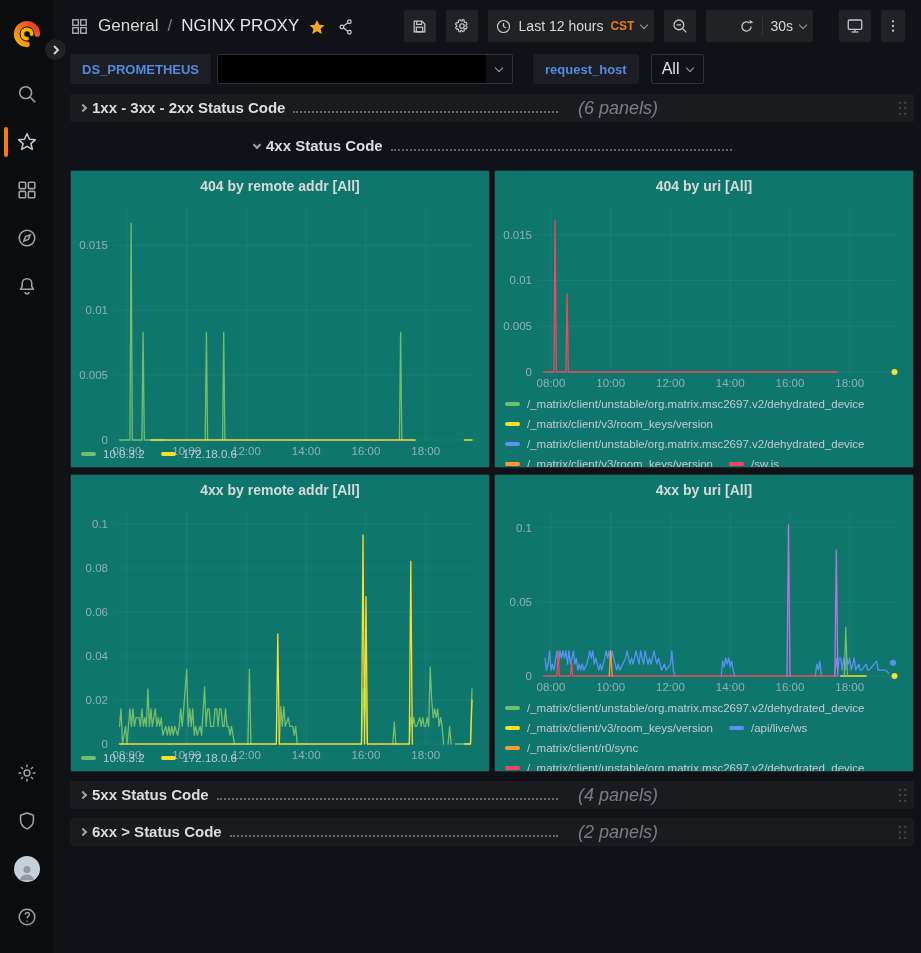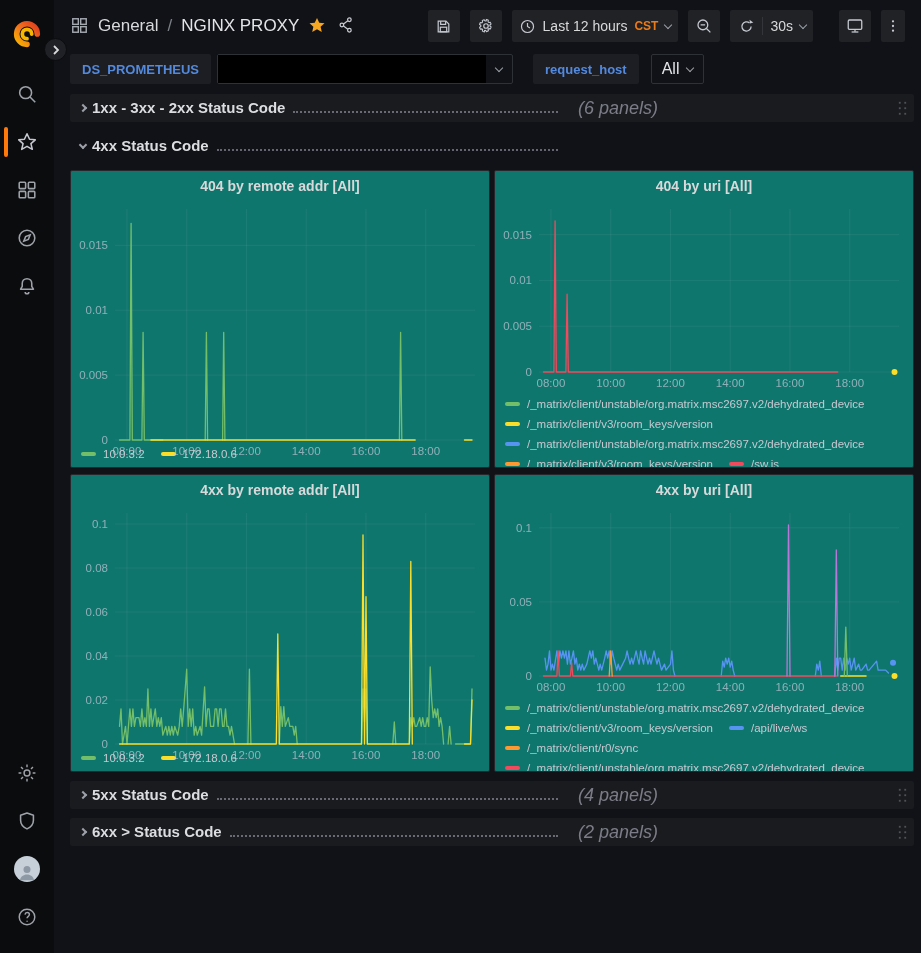--- a/index.html
+++ b/index.html
@@ -20,34 +20,34 @@
   .side-bottom { margin-top:auto; display:flex; flex-direction:column; align-items:center; }
   .expand-btn {
     position:fixed; left:44px; top:38px; width:23px; height:23px; border-radius:50%;
     background:#1f2126; border:1px solid #0b0c0e; z-index:6; display:flex; align-items:center; justify-content:center; cursor:pointer;
   }
   .avatar-circle { width:26px; height:26px; border-radius:50%; background:#c7d0d9; display:flex; align-items:flex-end; justify-content:center; overflow:hidden; }
   
   .topnav {
     margin-left:54px; height:52px; display:flex; align-items:center; padding:0 16px;
   }
-  .crumb { display:flex; align-items:flex-start; gap:9px; }
+  .crumb { display:flex; align-items:flex-end; gap:9px; }
   .crumb-text { font-size:17px; color:#d8d9da; cursor:pointer; }
   .crumb-sep { font-size:17px; color:#7b8087; }
   .crumb-title { font-size:17px; color:#e3e4e8; cursor:pointer; }
   .nav-right { margin-left:auto; display:flex; align-items:center; gap:10px; }
   .tool-btn {
     height:32px; min-width:32px; background:#202226; border:none; border-radius:2px;
     display:flex; align-items:center; justify-content:center; gap:7px; color:#c7c9d1;
     padding:0 7px; cursor:pointer; font-family:inherit;
   }
   .tool-btn.slim { min-width:24px; padding:0 4px; }
   .picker-label { font-size:14px; color:#d8d9da; }
   .tz { font-size:12px; font-weight:700; color:#EB7B18; }
-  .btn-group { display:flex; align-items:center; background:#202226; border-radius:2px; }
+  .btn-group { display:flex; align-items:center; background:#202226; border-radius:2px;padding-left:24px; }
   .btn-group .tool-btn { background:transparent; }
   .btn-group .divider { width:1px; height:18px; background:#33353a; }
   .chev { width:6px; height:6px; border-right:1.6px solid #9da0a8; border-bottom:1.6px solid #9da0a8; transform:rotate(45deg); margin-top:-3px; }
   
   .varrow { margin-left:54px; display:flex; align-items:center; gap:6px; padding:2px 16px 8px; }
   .var-chip {
     height:30px; display:flex; align-items:center; padding:0 12px;
     background:#1c1e24; border-radius:2px; color:#538ADE; font-weight:700; font-size:13px; cursor:pointer;
   }
   .var-select {
@@ -283,21 +283,21 @@
       <span class="row-chev">
           <span class="chev-right"></span>
         </span>
       <span class="row-title">1xx - 3xx - 2xx Status Code</span>
       <span class="row-dots"></span>
     </div>
     <span class="row-count">(6 panels)</span>
     <span class="drag-handle"></span>
   </div>
 
-  <div class="row-header" style="margin-top:2px;">
+  <div class="row-header" style="margin-top:2px;justify-content:center;">
     <div class="row-left">
       <span class="row-chev">
           <span class="chev-down"></span>
         </span>
       <span class="row-title">4xx Status Code</span>
       <span class="row-dots"></span>
     </div>
   </div>
 
   <div class="panel-grid">

